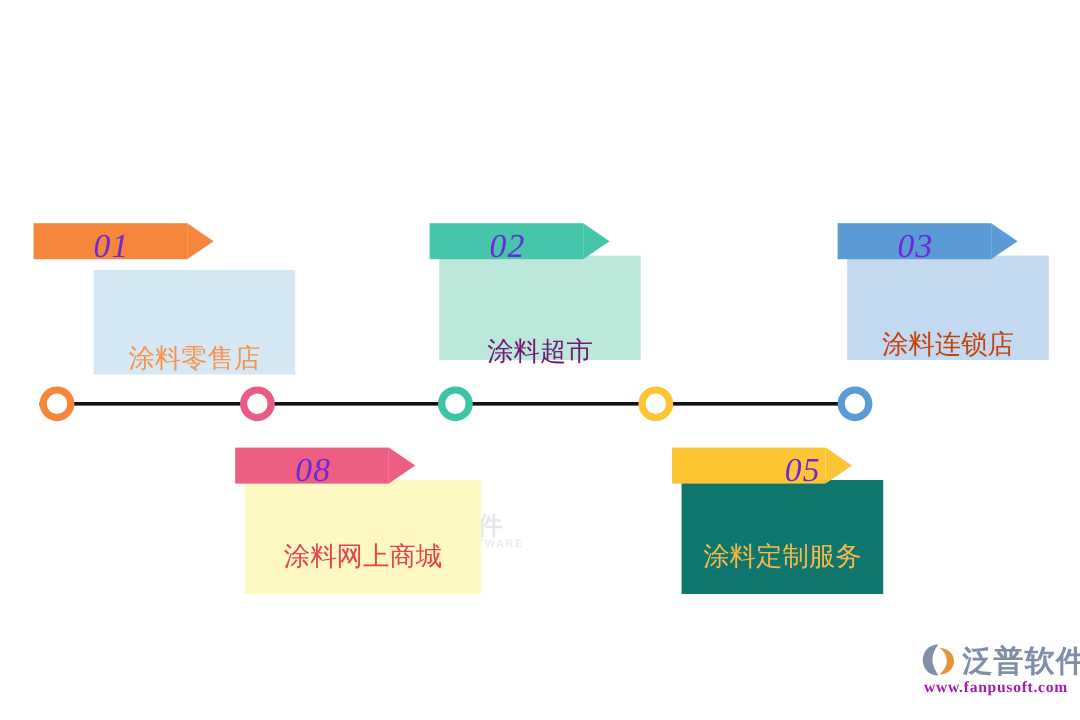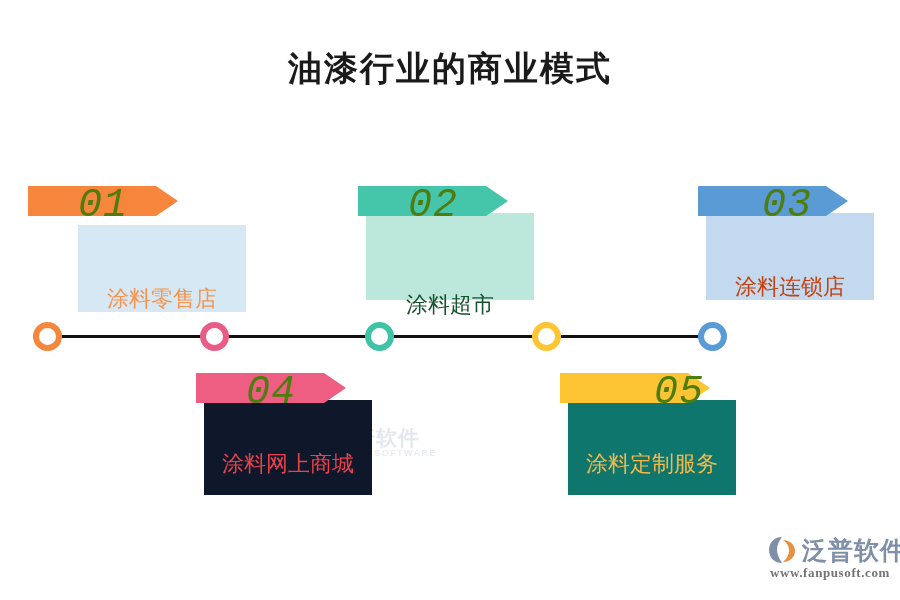--- a/index.html
+++ b/index.html
@@ -118,25 +118,25 @@
     position: absolute;
     top: 0;
     width: 0;
     height: 0;
     border-top: 15px solid transparent;
     border-bottom: 15px solid transparent;
   }
   .banner-num {
     position: absolute;
     top: -2px;
-    font-family: Liberation Mono, monospace;
+    font-family: Liberation Serif, serif;
     font-style: italic;
-    font-size: 40px;
+    font-size: 28px;
     font-weight: 400;
-    color: #4d7c0f;
+    color: #6d28d9;
     letter-spacing: 1px;
     line-height: 44px;
     white-space: nowrap;
   }
   .card-label {
     position: absolute;
     left: 0;
     width: 100%;
     text-align: center;
     font-family: "Liberation Serif", "DejaVu Serif", serif;
@@ -171,31 +171,30 @@
     letter-spacing: 1px;
     white-space: nowrap;
   }
   .brand-logo .bl-sub {
     position: absolute;
     left: 2px;
     top: 31px;
     font-family: "Liberation Serif", "DejaVu Serif", serif;
     font-size: 13px;
     font-weight: 700;
-    color: #737373;
+    color: #a21caf;
     letter-spacing: 0.6px;
     white-space: nowrap;
   }
 </style>
 </head>
 <body style="background: rgb(255, 255, 255);">
 
 <div id="canvas">
 
-  <div class="page-title">油漆行业的商业模式</div>
 
   <div class="center-watermark">
     <svg class="cw-mark" viewBox="0 0 30 28">
       <path d="M14 1 C5 1 1 8 1 14 C1 21 6 27 14 27 C11 22 9 18 9 14 C9 9 11 5 14 1 Z" fill="#8796ae"></path>
       <path d="M15 4 C22 4 27 9 27 15 C27 21 22 26 15 26 C19 22 21 19 21 15 C21 10 19 7 15 4 Z" fill="#e8913c"></path>
     </svg>
     <div class="cw-name">泛普软件</div>
     <div class="cw-sub">FANPU SOFTWARE</div>
   </div>
 
@@ -215,46 +214,46 @@
           <div class="card-label" style="top: 58px; color: rgb(245, 148, 79);">涂料零售店</div>
         </div>
         <div class="banner" style="width: 150px;">
           <div class="banner-body" style="width: 128px; background: rgb(245, 134, 60);"></div>
           <div class="banner-arrow" style="left: 128px; border-left: 22px solid rgb(245, 134, 60);"></div>
           <div class="banner-num" style="left: 50px;">01</div>
         </div>
       </div>
       <div class="card" style="left: 358px; top: 186px; width: 176px;">
         <div class="card-box" style="left: 8px; top: 27px; width: 168px; height: 87px; background: rgb(188, 232, 220);">
-          <div class="card-label" style="top: 76px; color: #14532d;">涂料超市</div>
+          <div class="card-label" style="top: 64px; color: #701a75;">涂料超市</div>
         </div>
         <div class="banner" style="width: 150px;">
           <div class="banner-body" style="width: 128px; background: rgb(69, 197, 170);"></div>
           <div class="banner-arrow" style="left: 128px; border-left: 22px solid rgb(69, 197, 170);"></div>
           <div class="banner-num" style="left: 50px; text-align: right;">02</div>
         </div>
       </div>
       <div class="card" style="left: 698px; top: 186px; width: 176px;">
         <div class="card-box" style="left: 8px; top: 27px; width: 168px; height: 87px; background: rgb(195, 217, 239);">
           <div class="card-label" style="top: 58px; color: #c2410c;">涂料连锁店</div>
         </div>
         <div class="banner" style="width: 150px;">
           <div class="banner-body" style="width: 128px; background: rgb(90, 155, 213);"></div>
           <div class="banner-arrow" style="left: 128px; border-left: 22px solid rgb(90, 155, 213);"></div>
-          <div class="banner-num" style="left: 64px;">03</div>
+          <div class="banner-num" style="left: 50px;">03</div>
         </div>
       </div>
       <div class="card" style="left: 196px; top: 373px; width: 176px;">
-        <div class="card-box" style="left: 8px; top: 27px; width: 168px; height: 95px; background: #0f172a;">
+        <div class="card-box" style="left: 8px; top: 27px; width: 168px; height: 95px; background: #fef9c3; padding-left: 29px;">
           <div class="card-label" style="top: 48px; color: rgb(232, 67, 76);">涂料网上商城</div>
         </div>
         <div class="banner" style="width: 150px;">
           <div class="banner-body" style="width: 128px; background: rgb(238, 93, 130);"></div>
           <div class="banner-arrow" style="left: 128px; border-left: 22px solid rgb(238, 93, 130);"></div>
-          <div class="banner-num" style="left: 50px;">04</div>
+          <div class="banner-num" style="left: 50px;">08</div>
         </div>
       </div>
       <div class="card" style="left: 560px; top: 373px; width: 176px;">
         <div class="card-box" style="left: 8px; top: 27px; width: 168px; height: 95px; background: #0f766e;">
           <div class="card-label" style="top: 48px; color: rgb(245, 185, 74);">涂料定制服务</div>
         </div>
         <div class="banner" style="width: 150px;">
           <div class="banner-body" style="width: 128px; background: rgb(253, 197, 52);"></div>
           <div class="banner-arrow" style="left: 128px; border-left: 22px solid rgb(253, 197, 52);"></div>
           <div class="banner-num" style="left: 50px; margin-left: 44px;">05</div>

